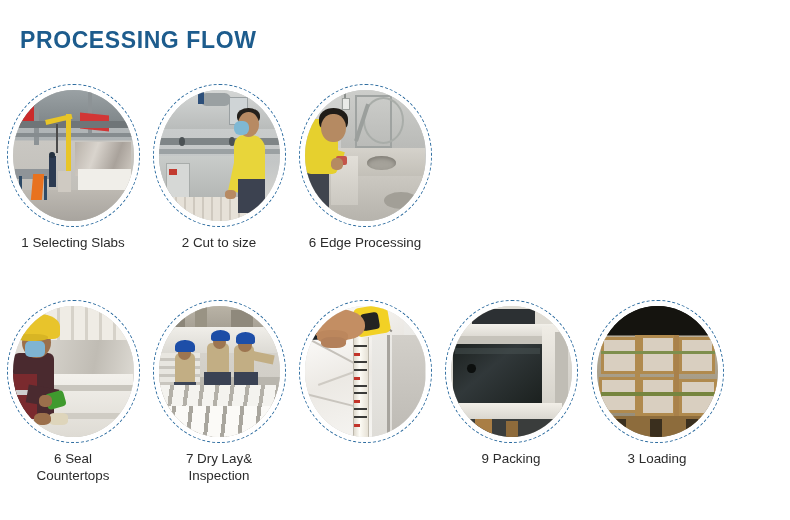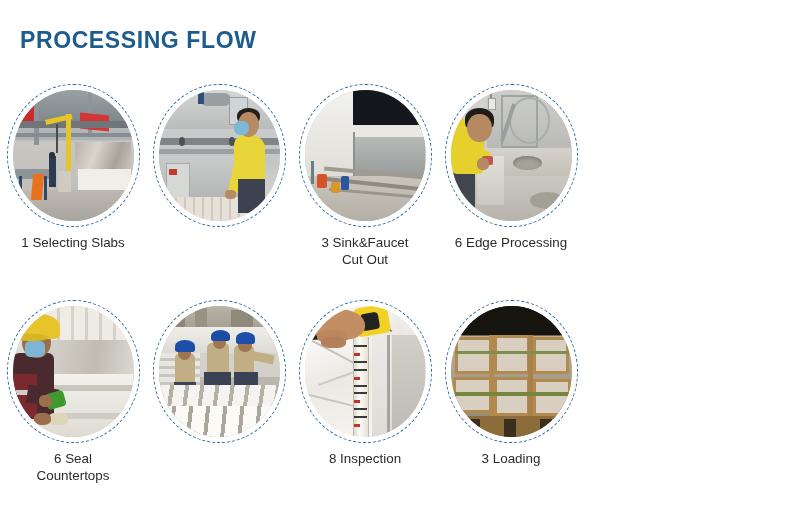--- a/index.html
+++ b/index.html
@@ -356,46 +356,23 @@
             <div class="sh shirt"></div>
             <div class="sh pants"></div>
           <div class="sh hair"></div>
             <div class="sh head"></div>
             <div class="sh mask"></div>
           <div class="sh hand"></div>
         </div>
       </div>
       <div class="dash-ring"></div>
     </div>
-  </div>
-
-  <div class="flow-step step-3">
-    <div class="circle-frame">
-      <div class="photo">
-        <div class="scene s3">
-          <div class="sh dark"></div>
-            <div class="sh wall2"></div>
-            <div class="sh bay"></div>
-          <div class="sh bayL"></div>
-            <div class="sh wall"></div>
-            <div class="sh floor"></div>
-          <div class="sh tube1"></div>
-            <div class="sh tube2"></div>
-            <div class="sh tube3"></div>
-          <div class="sh hose"></div>
-            <div class="sh clampA"></div>
-            <div class="sh clampC"></div>
-          <div class="sh clampB"></div>
-        </div>
-      </div>
-      <div class="dash-ring"></div>
-    </div>
-    <div class="caption">3 Sink&amp;Faucet
-Cut Out</div>
-  </div>
+    <div class="caption">2 Cut to size</div>
+  </div>
+
 
   <div class="flow-step step-4">
     <div class="circle-frame">
       <div class="photo">
         <div class="scene s4">
           <div class="sh bgwall"></div>
             <div class="sh frameA"></div>
             <div class="sh disc"></div>
           <div class="sh bar"></div>
             <div class="sh cord"></div>
@@ -476,20 +453,22 @@
           <div class="sh w1body"></div>
             <div class="sh w1legs"></div>
             <div class="sh w1head"></div>
             <div class="sh w1hat"></div>
           <div class="sh tiles"></div>
             <div class="sh tiles2"></div>
         </div>
       </div>
       <div class="dash-ring"></div>
     </div>
+    <div class="caption">7 Dry Lay&amp;
+Inspection</div>
   </div>
 
   <div class="flow-step step-8">
     <div class="circle-frame">
       <div class="photo">
         <div class="scene s8">
           <div class="sh marbleT"></div>
             <div class="sh veinT"></div>
             <div class="sh marbleR"></div>
           <div class="sh gapV"></div>
@@ -512,23 +491,45 @@
           <div class="sh tickr" style="top:90%"></div>
           <div class="sh casing"></div>
             <div class="sh casing2"></div>
           <div class="sh hand"></div>
             <div class="sh finger1"></div>
             <div class="sh finger2"></div>
         </div>
       </div>
       <div class="dash-ring"></div>
     </div>
-    <div class="caption">8 Inspection</div>
-  </div>
-
+  </div>
+
+  <div class="flow-step step-9">
+    <div class="circle-frame">
+      <div class="photo">
+        <div class="scene s9">
+          <div class="sh topbar"></div>
+            <div class="sh darktop"></div>
+            <div class="sh railT"></div>
+          <div class="sh railT2"></div>
+            <div class="sh slab"></div>
+            <div class="sh sheen"></div>
+          <div class="sh hole"></div>
+            <div class="sh frameR"></div>
+            <div class="sh frameR2"></div>
+          <div class="sh railB"></div>
+            <div class="sh botdark"></div>
+            <div class="sh wood1"></div>
+          <div class="sh wood2"></div>
+        </div>
+      </div>
+      <div class="dash-ring"></div>
+    </div>
+    <div class="caption">9 Packing</div>
+  </div>
 
   <div class="flow-step step-10">
     <div class="circle-frame">
       <div class="photo">
         <div class="scene s10">
           <div class="sh dark"></div>
           <div class="sh crate c1"></div>
             <div class="sh crate c2"></div>
             <div class="sh crate c3"></div>
           <div class="sh crate c4"></div>

